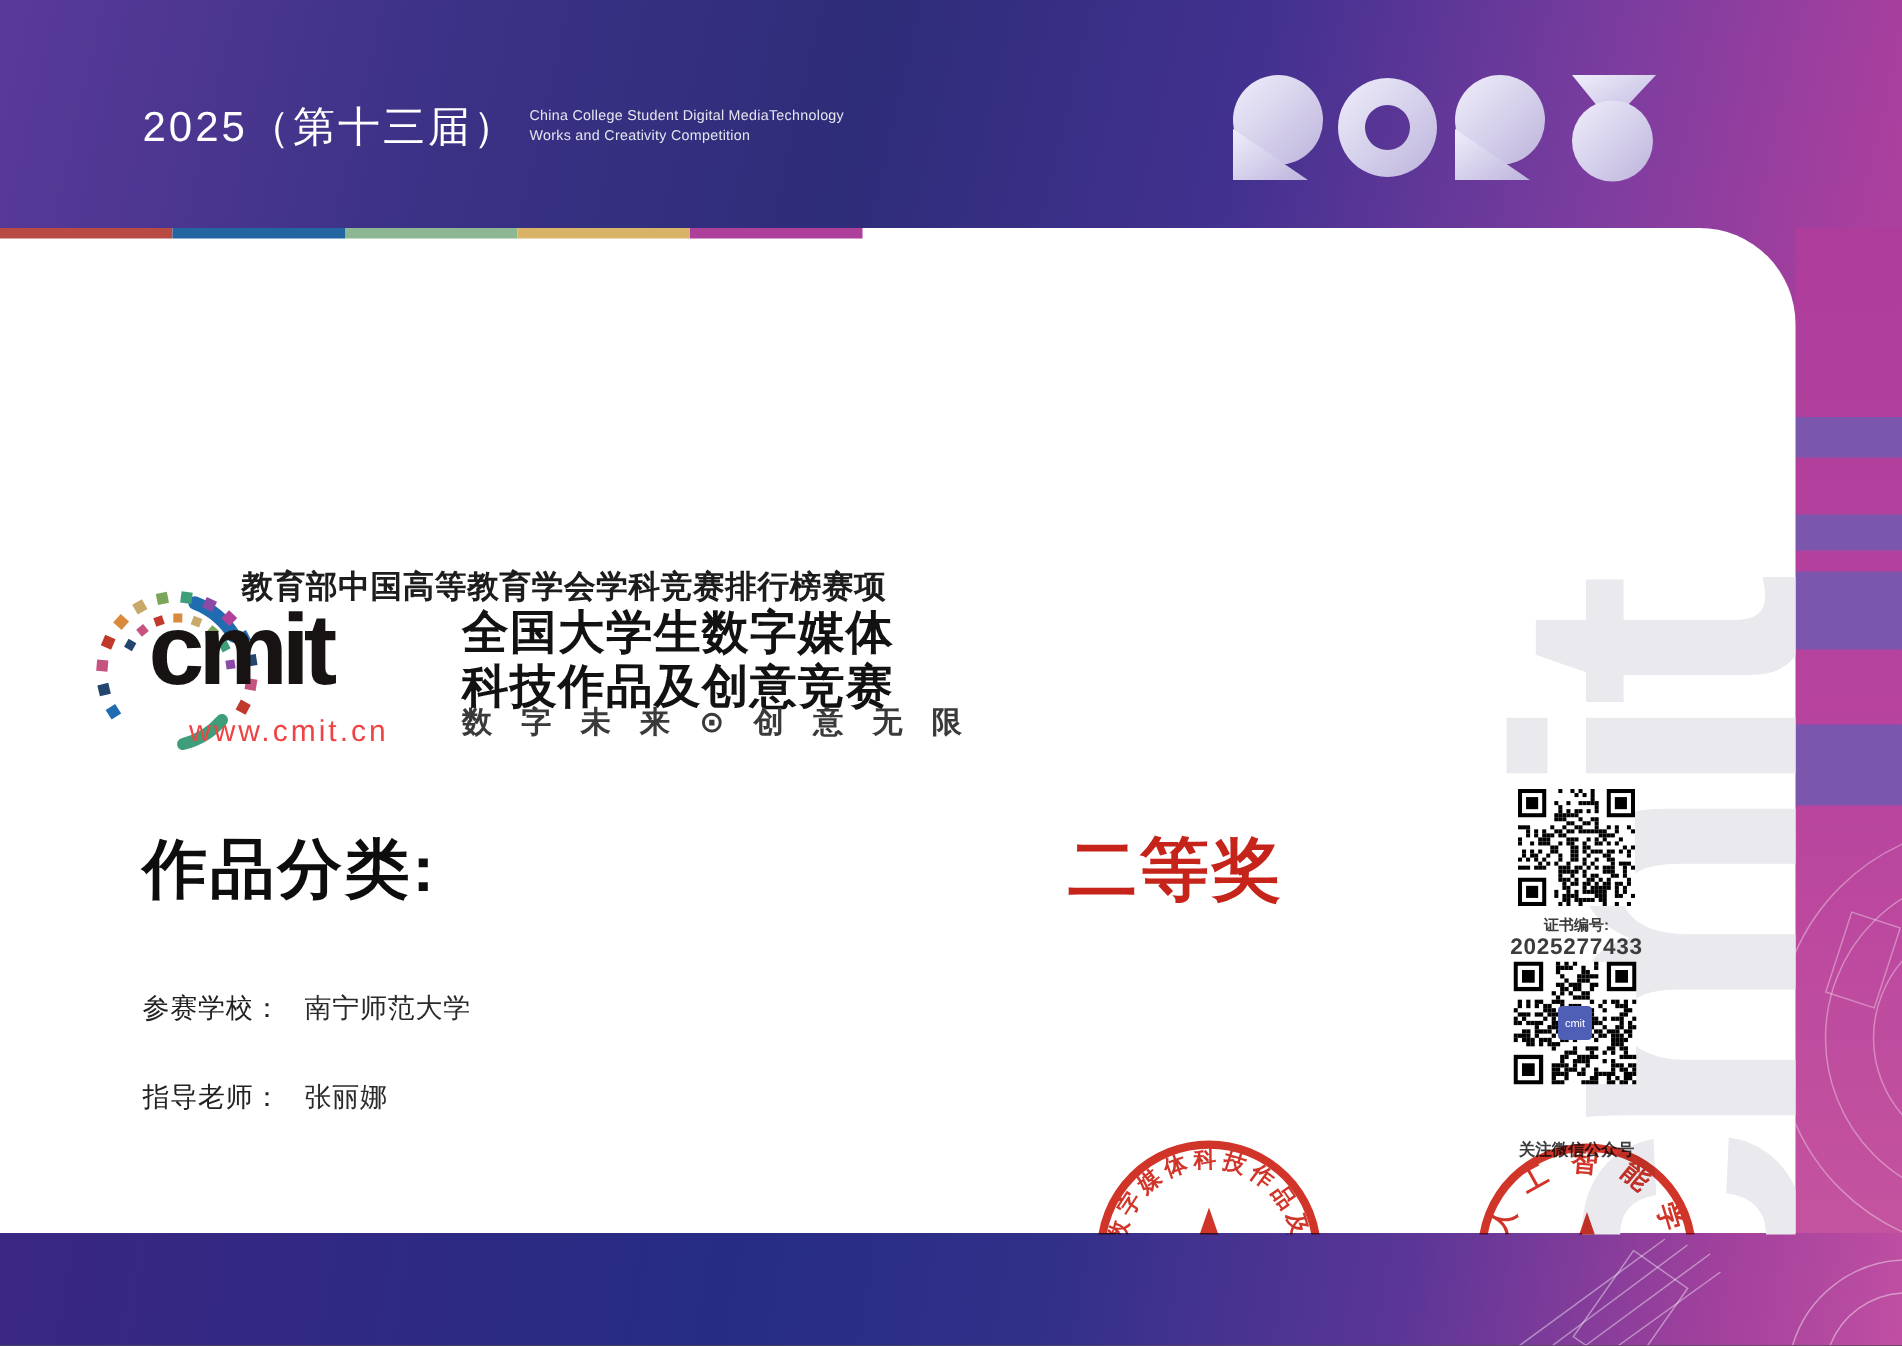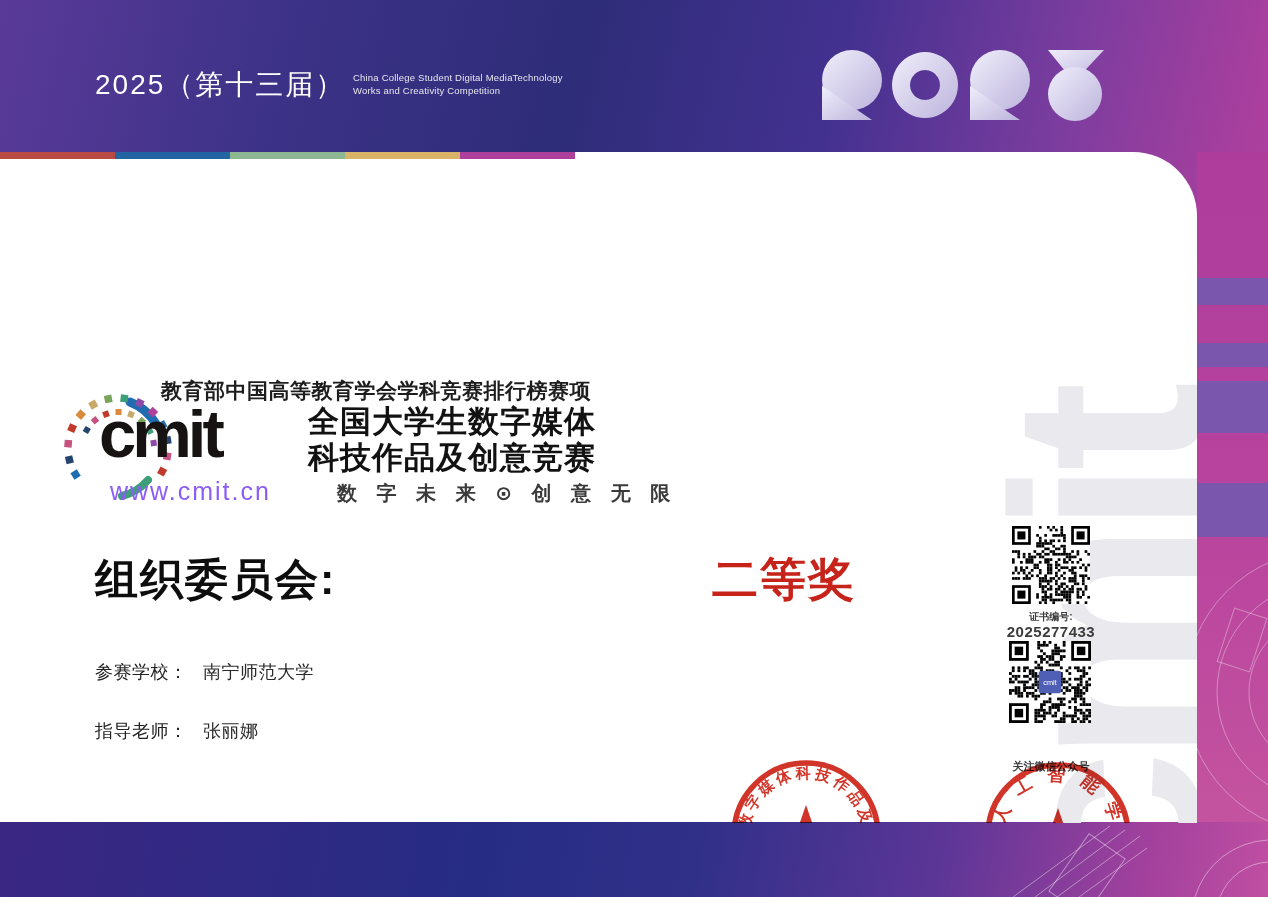--- a/index.html
+++ b/index.html
@@ -56,28 +56,28 @@
   .ranking-note{
     position:absolute; left:161px; top:225px; color:#1d1d1d;
     font-size:21px; font-weight:600; letter-spacing:.5px; z-index:2;
   }
   .logo-arc{ position:absolute; left:52px; top:232px; z-index:2; }
   .logo-word{
     position:absolute; left:99px; top:248px; color:#171313; z-index:2;
     font-size:67px; font-weight:800; letter-spacing:-4px; line-height:1;
   }
   .website{
-    position:absolute; left:110px; top:325px; color:#8b5cf6; z-index:2;
-    font-size:25px; letter-spacing:2px;
+    position:absolute; left:126px; top:325px; color:#ef4444; z-index:2;
+    font-size:20px; letter-spacing:2px;
   }
   .brand-cn{ position:absolute; left:308px; top:252px; z-index:2; color:#121212;
     font-size:31px; font-weight:900; line-height:36px; letter-spacing:1px; }
   .slogan{
-    position:absolute; left:308px; top:328px; z-index:2; color:#3a3a3a;
-    font-size:20px; letter-spacing:7px; font-weight:600;margin-left:29px;
+    position:absolute; left:308px; top:316px; z-index:2; color:#3a3a3a;
+    font-size:20px; letter-spacing:7px; font-weight:600;
   }
 
   
   .award-title{
     position:absolute; left:95px; top:399px; color:#0d0d0d; z-index:2;
     font-size:43px; font-weight:900; letter-spacing:2px;
   }
   .prize{
     position:absolute; left:712px; top:397px; z-index:2;
     font-size:46px; font-weight:700; letter-spacing:2px;
@@ -192,21 +192,21 @@
         <rect x="98.64965047469653" y="55.98976836543767" width="6" height="6" transform="rotate(262 101.64965047469653 58.98976836543767)" fill="#8a4aa5"></rect>
       </svg>
     <div class="logo-word">cmit</div>
     <div class="website">www.cmit.cn</div>
     <div class="brand-cn">
       <div>全国大学生数字媒体</div>
       <div>科技作品及创意竞赛</div>
     </div>
     <div class="slogan">数 字 未 来 ⊙ 创 意 无 限</div>
 
-    <div class="award-title">组织委员会:</div>
+    <div class="award-title">作品分类:</div>
     <div class="prize" style="color: rgb(198, 35, 27);">二等奖</div>
 
     <div class="fields">
       <div class="field-row">
         <span class="lab">参赛学校：</span>
         <span class="val">南宁师范大学</span>
       </div>
       <div class="field-row">
         <span class="lab">指导老师：</span>
         <span class="val">张丽娜</span>

